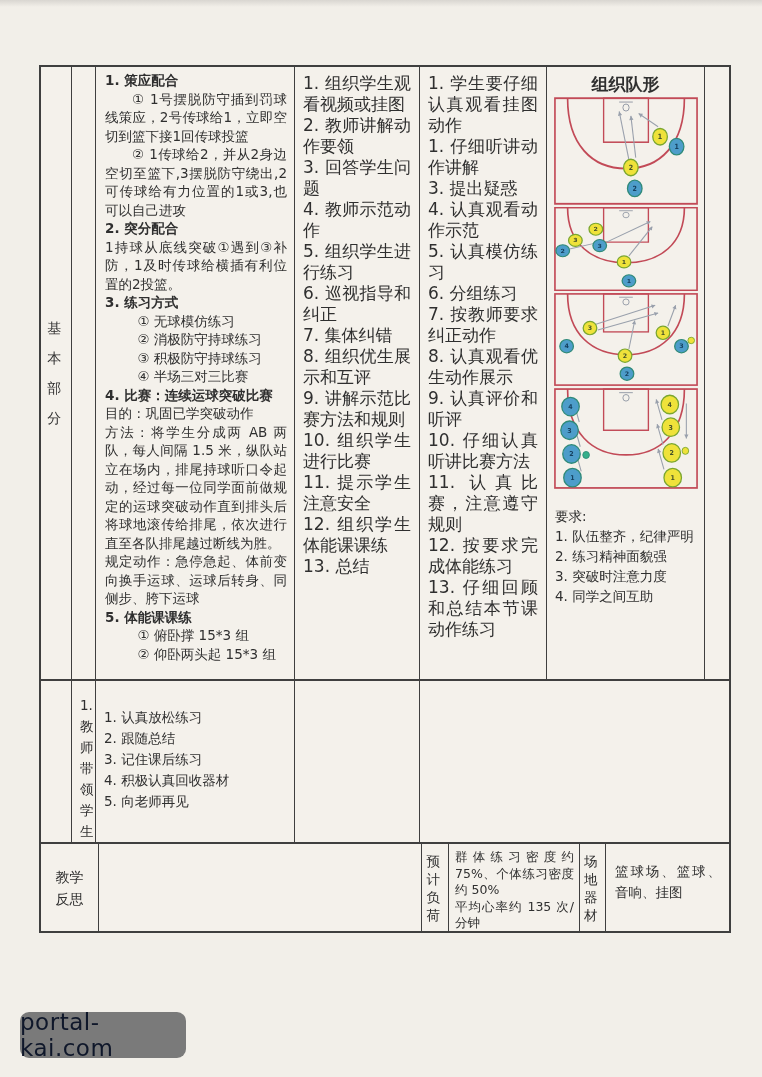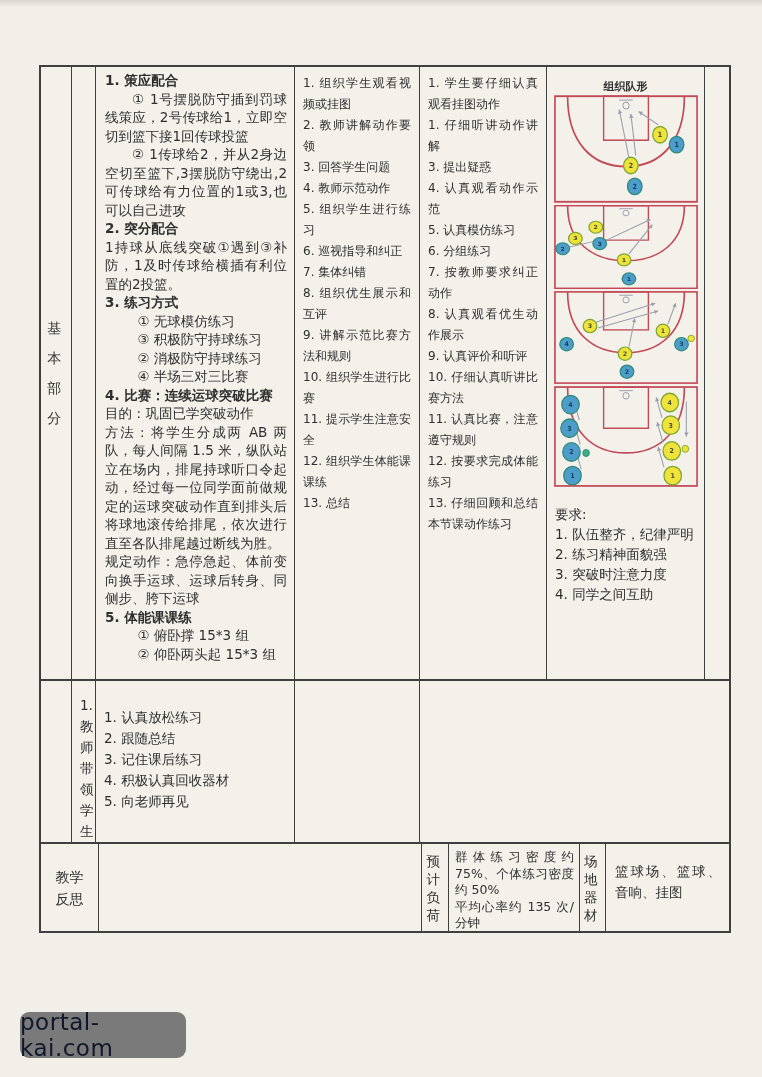--- a/index.html
+++ b/index.html
@@ -18,25 +18,25 @@
   .vlabel.tight{line-height:25px;}
   .vlabel.mini{font-size:13.5px;line-height:18px;}
   .vlabel2{width:2.5em;word-break:break-all;text-align:center;font-size:14px;line-height:22px;}
   
   .content-cell{padding:4px 7px 16px 9px;font-size:13.5px;line-height:18.5px;}
   .cline{text-align:justify;}
   .cline.heading{font-weight:bold;}
   .cline.para-indent{text-indent:2em;}
   .cline.list-indent{padding-left:2.4em;}
   
-  .steps-cell{padding:6px 8px 0 8px;font-size:12px;line-height:21px;}
+  .steps-cell{padding:6px 8px 0 8px;font-size:17px;line-height:21px;}
   .dline{text-align:justify;}
   
   .org-cell{padding:4px 6px 0 6px;}
-  .org-title{font-weight:bold;font-size:11px;text-align:center;margin-top:8px;}
+  .org-title{font-weight:bold;font-size:17px;text-align:center;margin-top:2px;}
   svg.court{display:block;margin:0 auto;width:146px;}
   .court1{margin-top:25px;height:110px;}
   .court2{margin-top:9px;height:86px;}
   .court3{margin-top:12px;height:95px;}
   .court4{margin-top:28px;height:103px;}
   .req{margin-top:16px;font-size:13.5px;line-height:20px;padding-left:2px;}
   .req-title{margin-bottom:0;}
   .req-line{}
   
   .end-content{padding:28px 8px 0 12px;font-size:13.5px;line-height:21px;}
@@ -65,22 +65,22 @@
       </div>
       <div class="cell"></div>
       <div class="cell content-cell">
           <div class="cline heading">1. 策应配合</div>
           <div class="cline para-indent">① 1号摆脱防守插到罚球线策应，2号传球给1，立即空切到篮下接1回传球投篮</div>
           <div class="cline para-indent">② 1传球给2，并从2身边空切至篮下,3摆脱防守绕出,2可传球给有力位置的1或3,也可以自己进攻</div>
           <div class="cline heading">2. 突分配合</div>
           <div class="cline body">1持球从底线突破①遇到③补防，1及时传球给横插有利位置的2投篮。</div>
           <div class="cline heading">3. 练习方式</div>
           <div class="cline list-indent">① 无球模仿练习</div>
+          <div class="cline list-indent">② 消极防守持球练习</div>
           <div class="cline list-indent">③ 积极防守持球练习</div>
-          <div class="cline list-indent">② 消极防守持球练习</div>
           <div class="cline list-indent">④ 半场三对三比赛</div>
           <div class="cline heading">4. 比赛：连续运球突破比赛</div>
           <div class="cline body">目的：巩固已学突破动作</div>
           <div class="cline body">方法：将学生分成两 AB 两队，每人间隔 1.5 米，纵队站立在场内，排尾持球听口令起动，经过每一位同学面前做规定的运球突破动作直到排头后将球地滚传给排尾，依次进行直至各队排尾越过断线为胜。</div>
           <div class="cline body">规定动作：急停急起、体前变向换手运球、运球后转身、同侧步、胯下运球</div>
           <div class="cline heading">5. 体能课课练</div>
           <div class="cline list-indent">① 俯卧撑 15*3 组</div>
           <div class="cline list-indent">② 仰卧两头起 15*3 组</div>
         </div>
       <div class="cell steps-cell">

